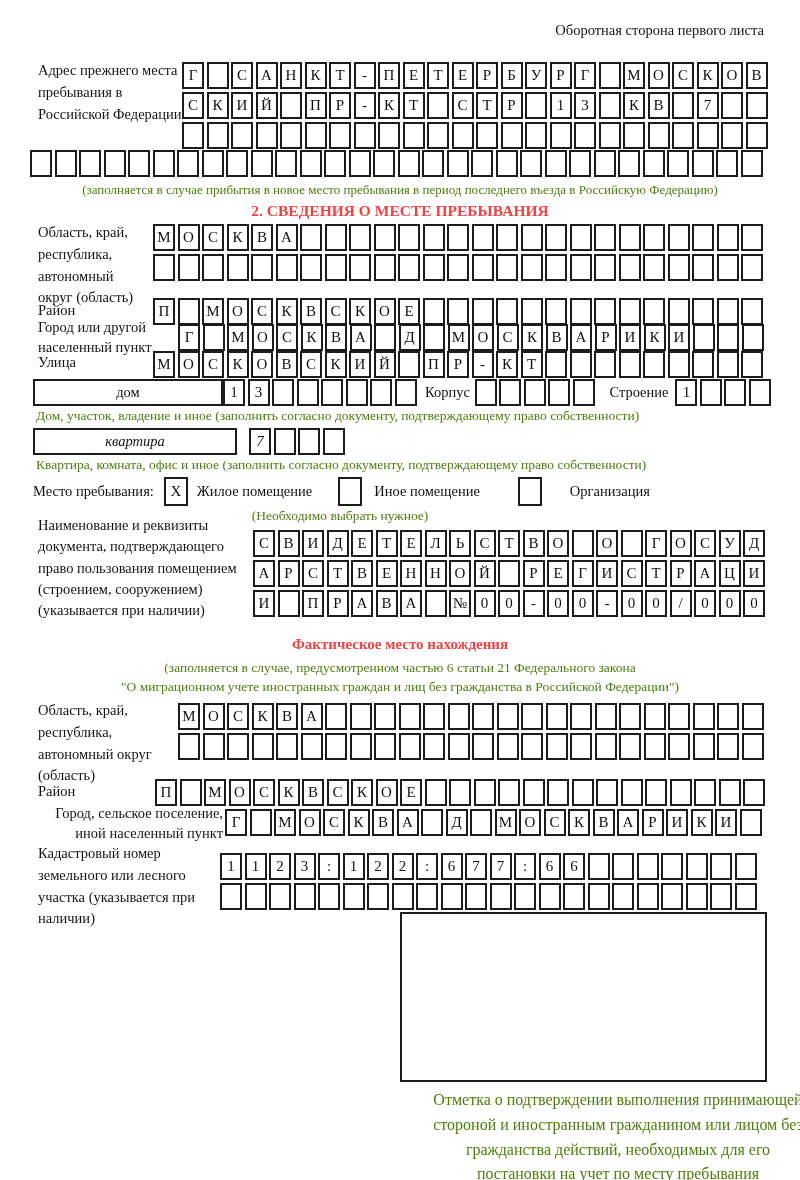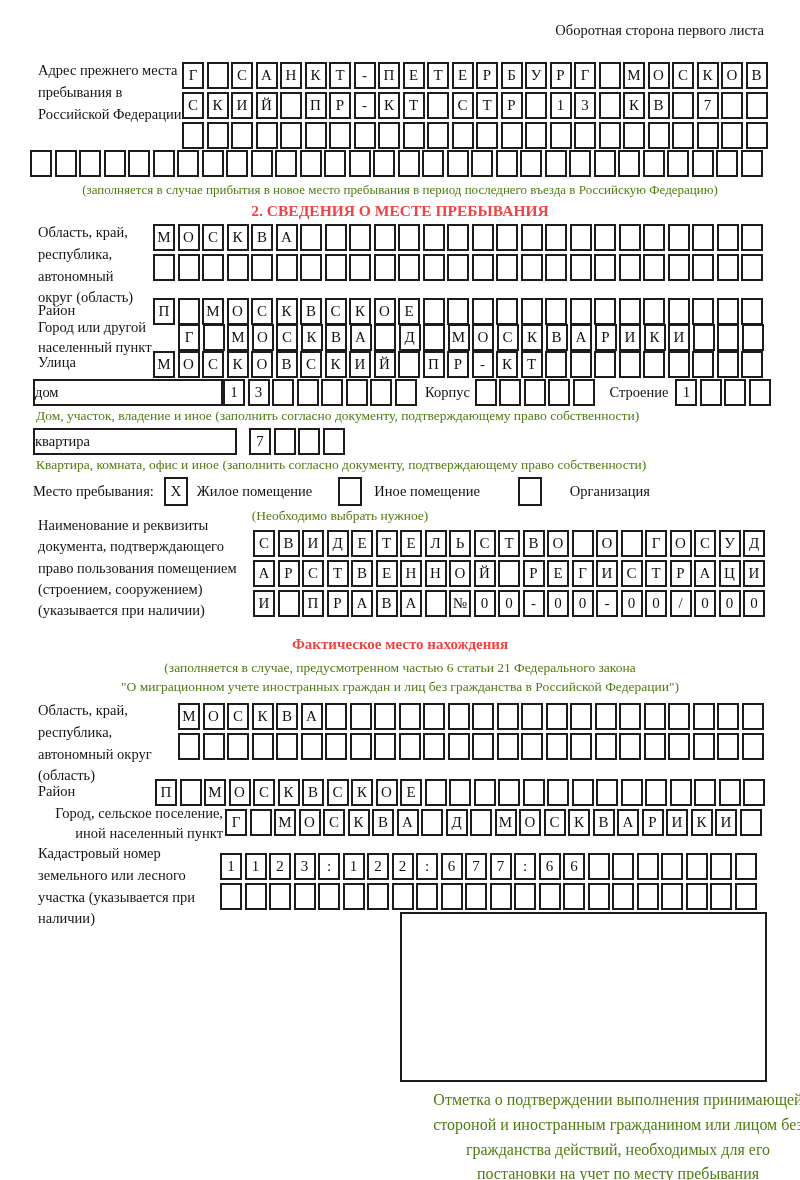--- a/index.html
+++ b/index.html
@@ -14,21 +14,21 @@
   .center{left:0;width:800px;text-align:center;}
   .heading{font-weight:bold;font-size:15.5px;color:#ef4444;}
   .boxrow{white-space:nowrap;}
   .cell{
     display:inline-block;width:18px;height:23px;border:2px solid #1c1c1c;
     margin-right:2.5px;text-align:center;vertical-align:top;
     font-size:15px;line-height:23px;font-family:"Liberation Serif",serif;
   }
   .widebox{
     display:inline-block;border:2px solid #1c1c1c;height:23px;
-    text-align:left;font-size:14.5px;line-height:23px;vertical-align:top;
+    text-align:center;font-size:14.5px;line-height:23px;vertical-align:top;
   }
   .inline-lbl{display:inline-block;font-size:14.5px;line-height:27px;vertical-align:top;}
   .checkbox{
     display:inline-block;width:20px;height:25px;border:2px solid #1c1c1c;
     text-align:center;font-size:15px;line-height:25px;vertical-align:top;
   }
   .flexrow{display:flex;align-items:flex-start;}
   .bigbox{border:2px solid #1c1c1c;background:#fff;}
 </style>
 </head>
@@ -63,21 +63,21 @@
   <div class="abs flexrow" style="left:33px;top:379px;">
     <span class="widebox" style="width:186px;">дом</span>
     <span class="boxrow" style="text-decoration:underline;"><span class="cell">1</span><span class="cell">3</span><span class="cell"></span><span class="cell"></span><span class="cell"></span><span class="cell"></span><span class="cell"></span><span class="cell"></span></span>
     <span class="inline-lbl" style="margin-left:6px;">Корпус</span>
     <span class="boxrow" style="margin-left:5px;"><span class="cell"></span><span class="cell"></span><span class="cell"></span><span class="cell"></span><span class="cell"></span></span>
     <span class="inline-lbl" style="margin-left:12px;">Строение</span>
     <span class="boxrow" style="margin-left:7px;"><span class="cell">1</span><span class="cell"></span><span class="cell"></span><span class="cell"></span></span>
   </div>
   <div class="abs cap" style="left:36px;top:408px;font-size:13.5px;">Дом, участок, владение и иное (заполнить согласно документу, подтверждающему право собственности)</div>
 
-  <div class="abs flexrow" style="left:33px;top:428px;">
+  <div class="abs flexrow" style="left:33px;top:428px;font-style:italic;">
     <span class="widebox" style="width:200px;">квартира</span>
     <span class="boxrow" style="margin-left:12px;"><span class="cell">7</span><span class="cell"></span><span class="cell"></span><span class="cell"></span></span>
   </div>
   <div class="abs cap" style="left:36px;top:457px;font-size:13.5px;">Квартира, комната, офис и иное (заполнить согласно документу, подтверждающему право собственности)</div>
 
   <div class="abs flexrow" style="left:33px;top:477px;">
     <span class="inline-lbl" style="line-height:29px;">Место пребывания:</span>
     <span class="checkbox" style="margin-left:10px;">X</span>
     <span class="inline-lbl" style="margin-left:9px;line-height:29px;">Жилое помещение</span>
     <span class="checkbox" style="margin-left:26px;"></span>

